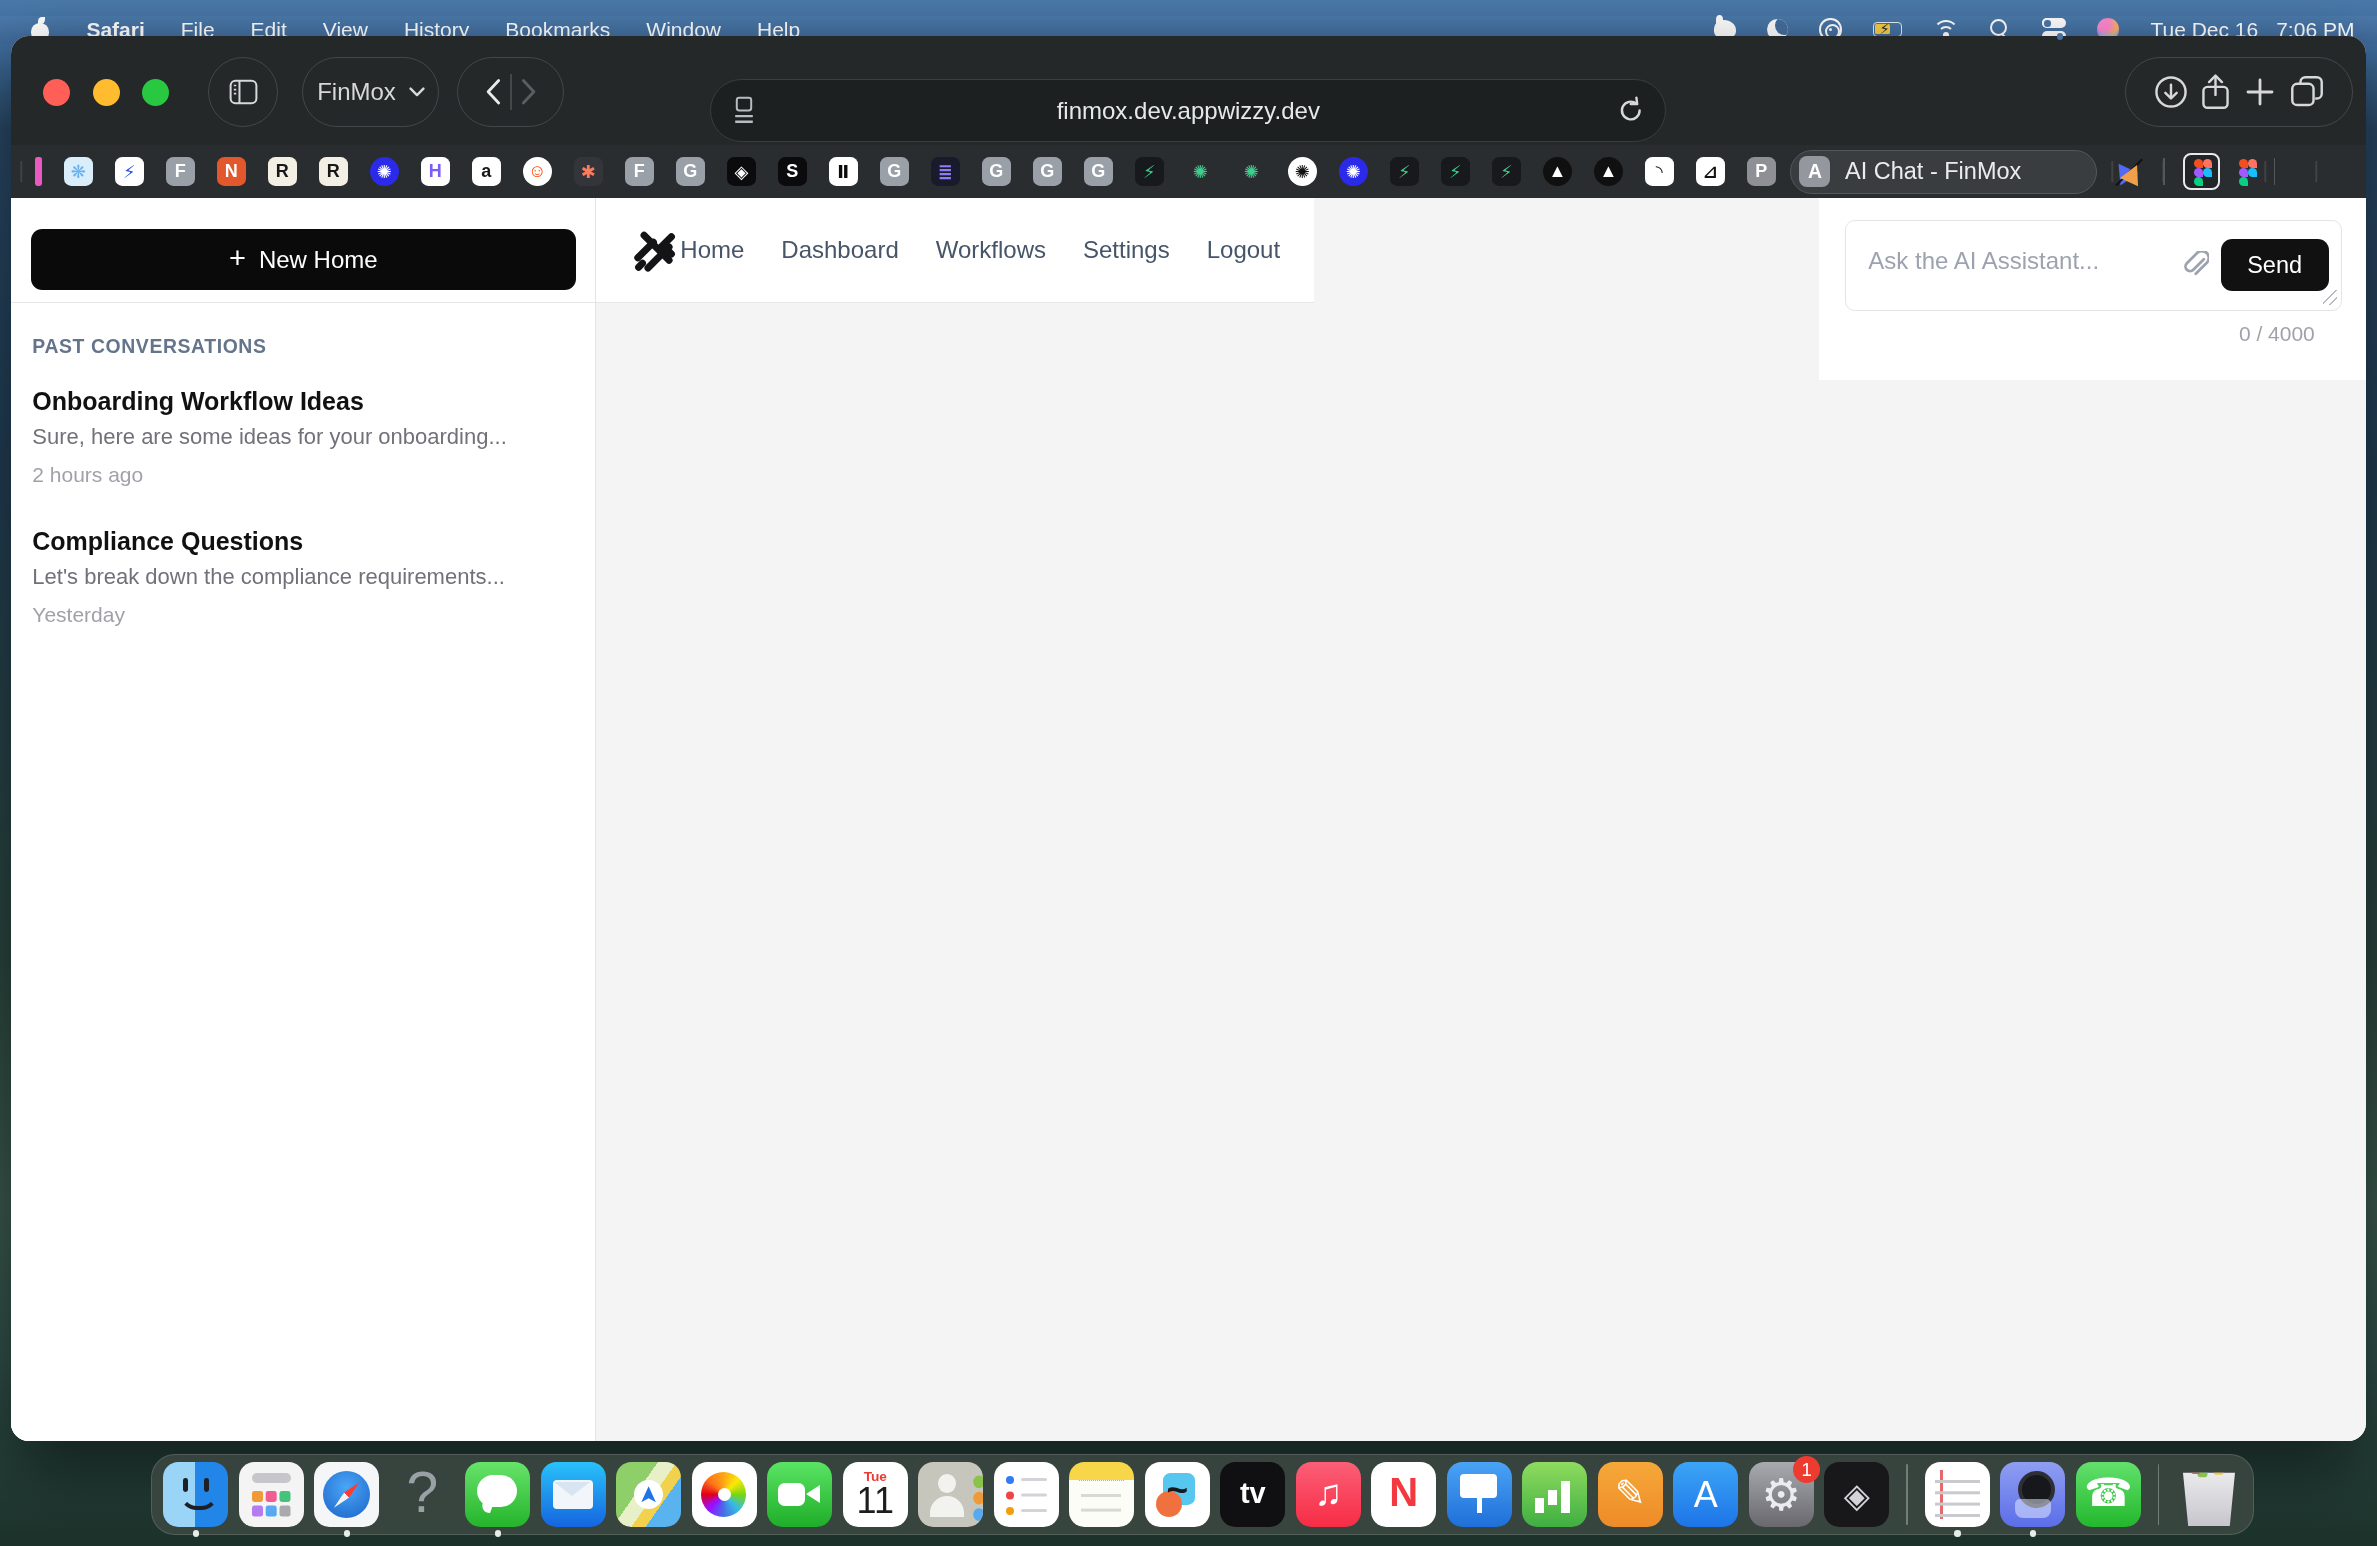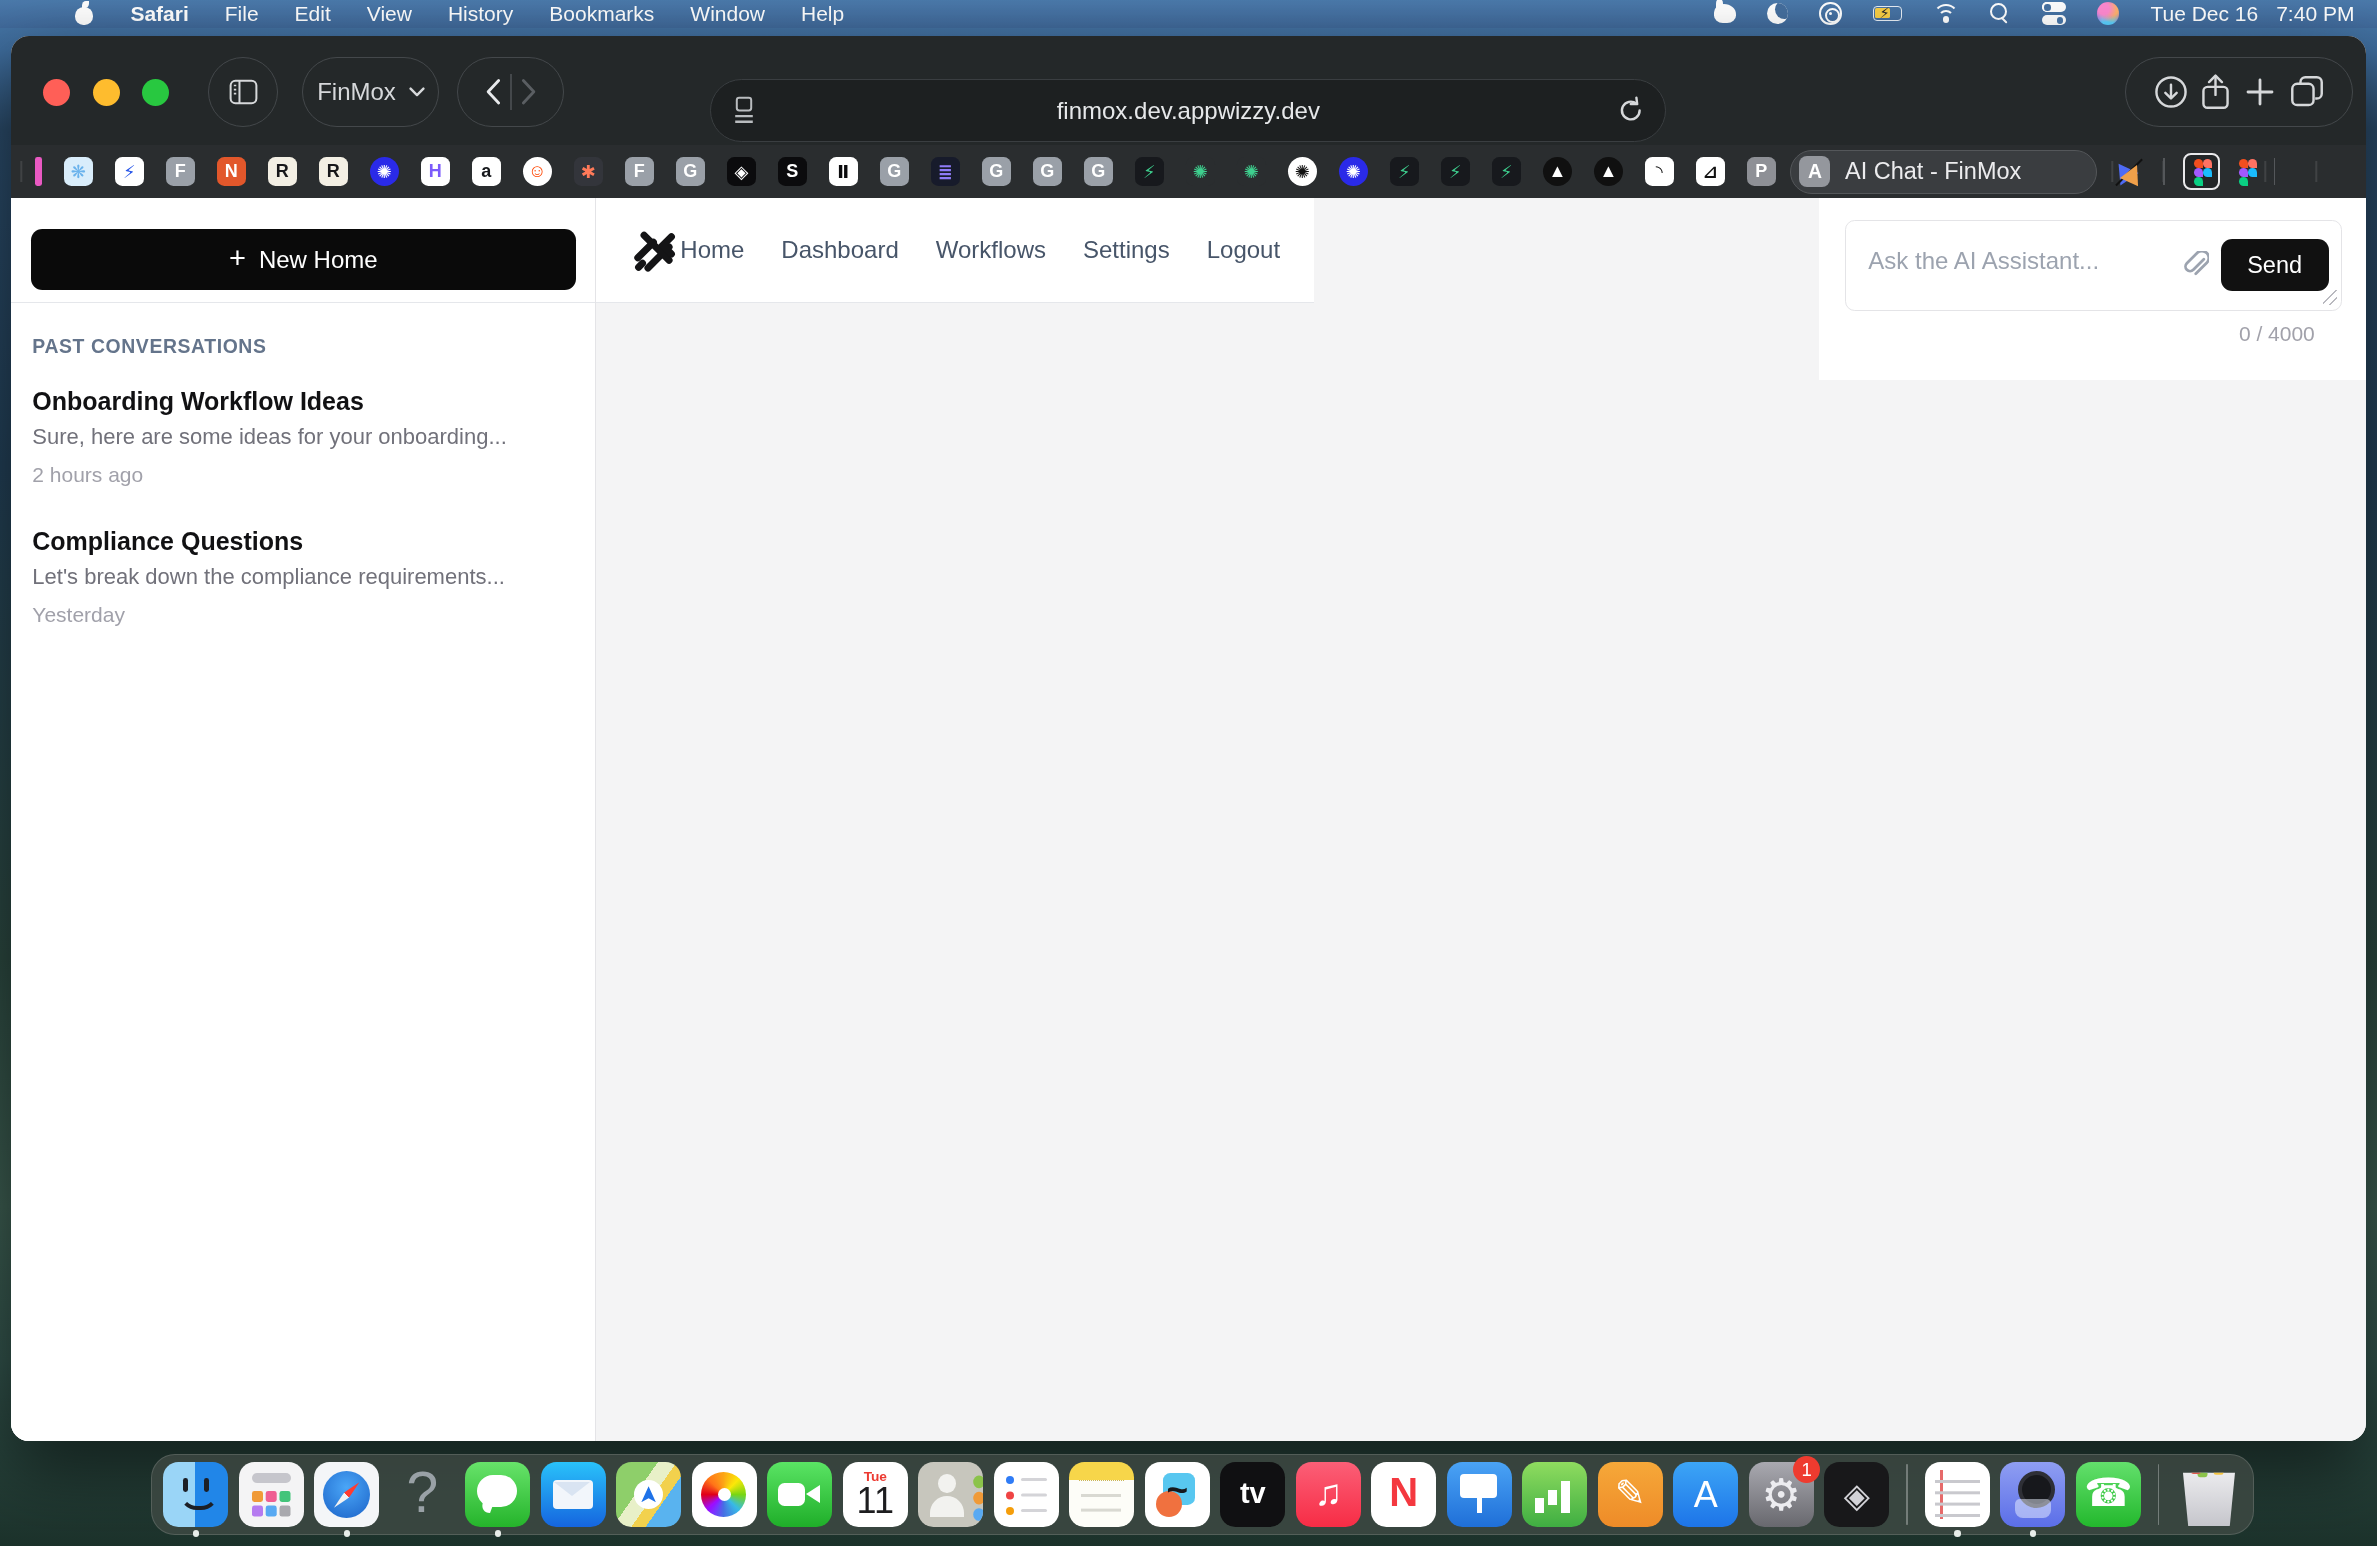--- a/index.html
+++ b/index.html
@@ -4,23 +4,23 @@
 <style>
   * { margin:0; padding:0; box-sizing:border-box; }
   html,body { width:2377px; height:1546px; overflow:hidden; }
   body {
     font-family:"Liberation Sans","DejaVu Sans",sans-serif;
     background:linear-gradient(180deg,#4a79a9 0px,#3e6c9c 49px,#2a4a68 129px,#223f56 30%,#2b473f 62%,#3c5c50 78%,#31514a 88%,#1c322b 100%);
   }
   #screen { position:relative; width:2377px; height:1546px; }
 
   
-  .menubar { position:absolute; left:0; top:0; width:100%; height:27.5px;
+  .menubar { position:absolute; left:0; top:16px; width:100%; height:27.5px;
     background:linear-gradient(180deg,#4b7aab,#40699a);
-    display:flex; align-items:center; color:#fff; font-size:21px;padding-left:44px; }
+    display:flex; align-items:center; color:#fff; font-size:21px; }
   .mb-left { display:flex; align-items:center; gap:36px; padding-left:31px; }
   .mb-left .mb-item:first-of-type { font-weight:700; }
   .mb-item { cursor:default; white-space:nowrap; }
   .apple-logo { width:19.4px; height:22.6px; position:relative; display:inline-block; }
   .apple-logo::before { content:""; position:absolute; left:0; top:4.9px; width:18px; height:18px; background:#fff; border-radius:48% 48% 46% 46%; }
   .apple-logo::after { content:""; position:absolute; left:7.3px; top:-1.6px; width:6.5px; height:7.3px; background:#fff; border-radius:60% 0 60% 0; }
   .mb-right { margin-left:auto; display:flex; align-items:center; gap:31px; padding-right:22.6px; }
   .mb-clock { display:flex; gap:18px; white-space:nowrap; }
 
   .mi { position:relative; display:inline-block; }
@@ -253,21 +253,21 @@
           <i></i>
         </span>
       <span class="mi mi-spotlight-icon"></span>
       <span class="mi mi-control-center-icon">
           <i></i>
           <i></i>
         </span>
       <span class="mi mi-siri-icon"></span>
       <span class="mb-clock">
         <span>Tue Dec 16</span>
-        <span>7:40 PM</span>
+        <span>7:06 PM</span>
       </span>
     </div>
   </div>
 
   <div class="window">
 
     <div class="toolbar">
       <div class="lights">
         <span class="light red"></span>
         <span class="light yellow"></span>

